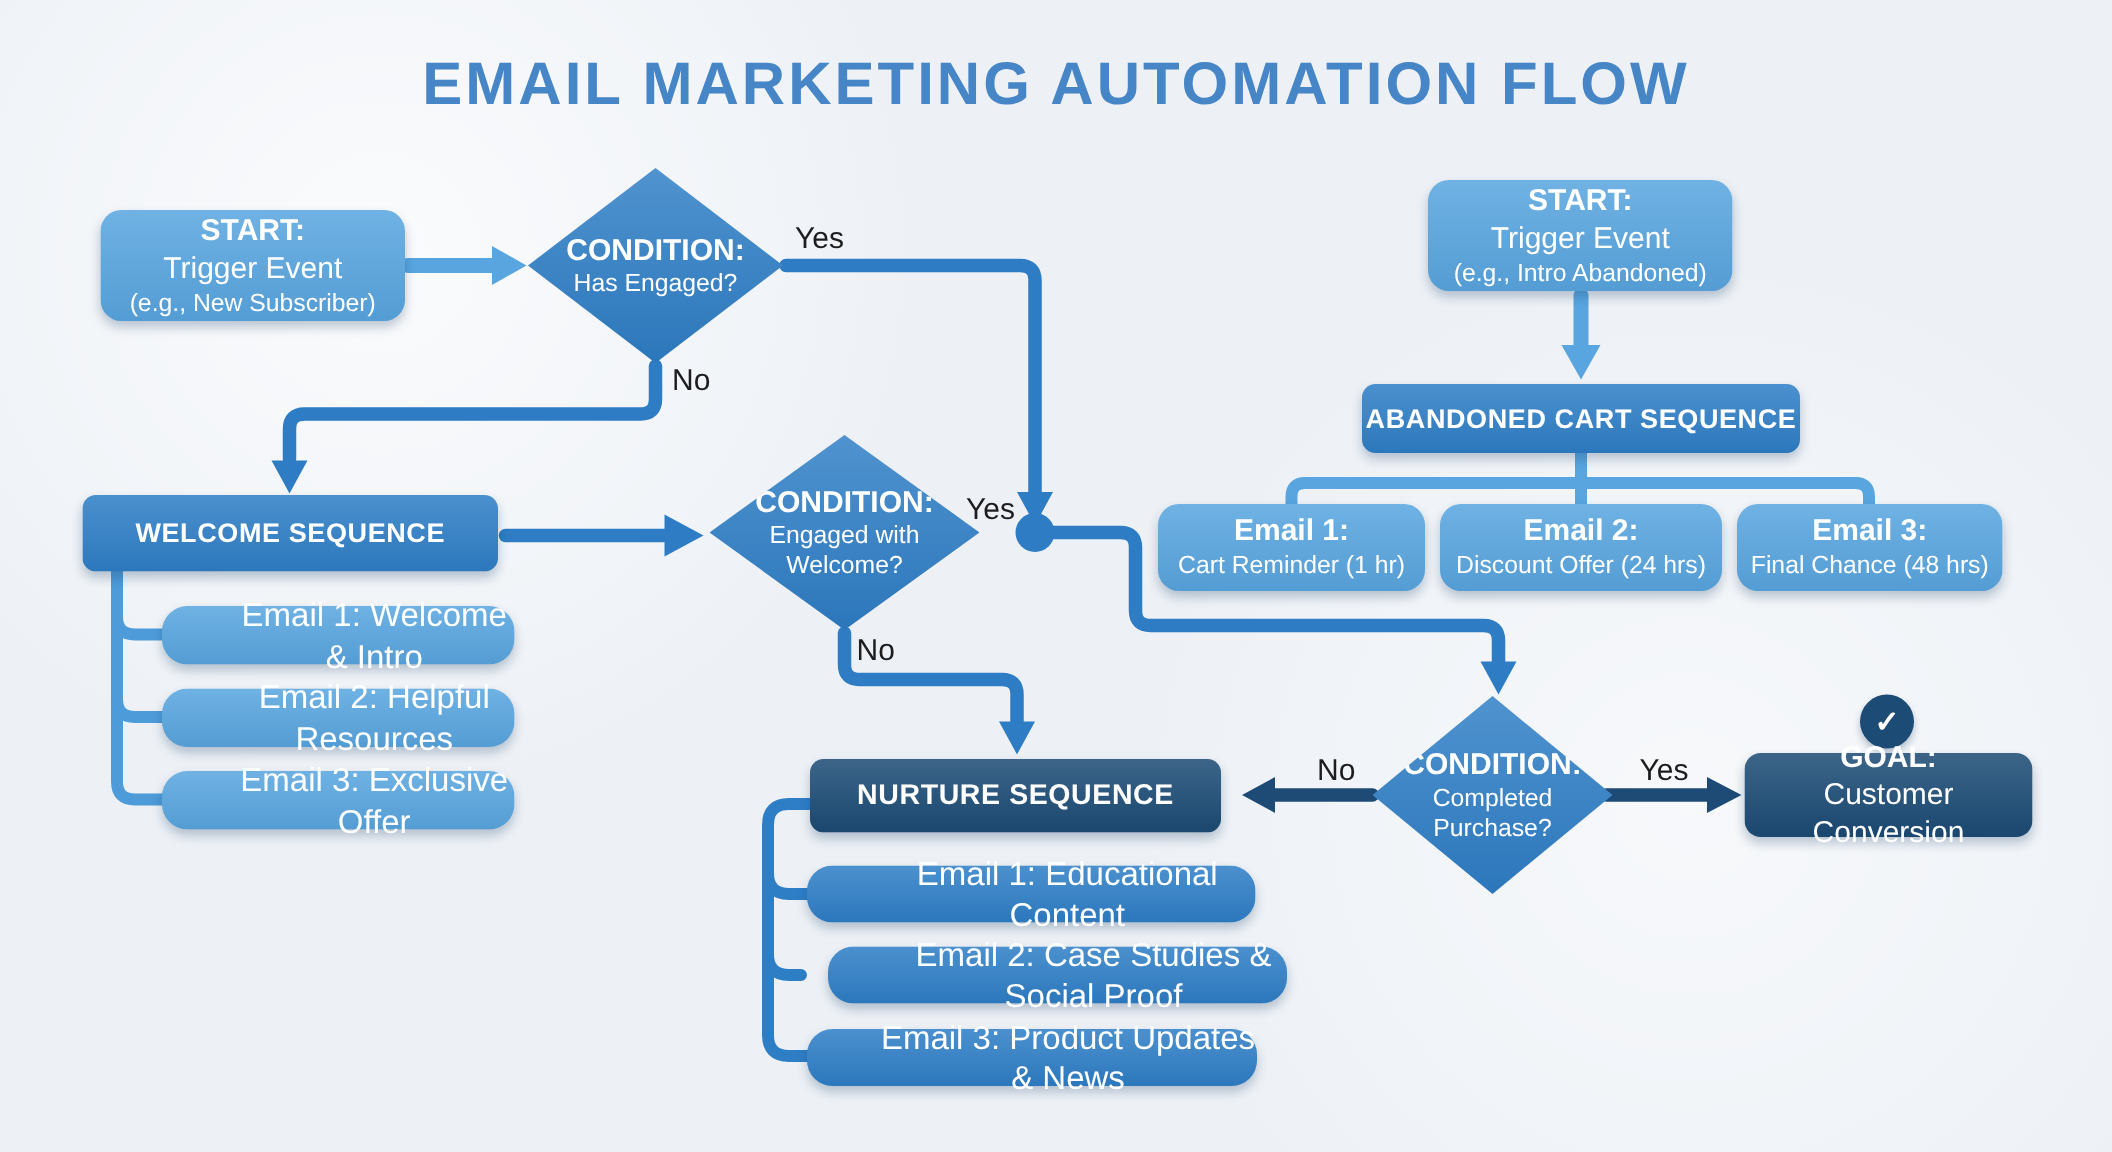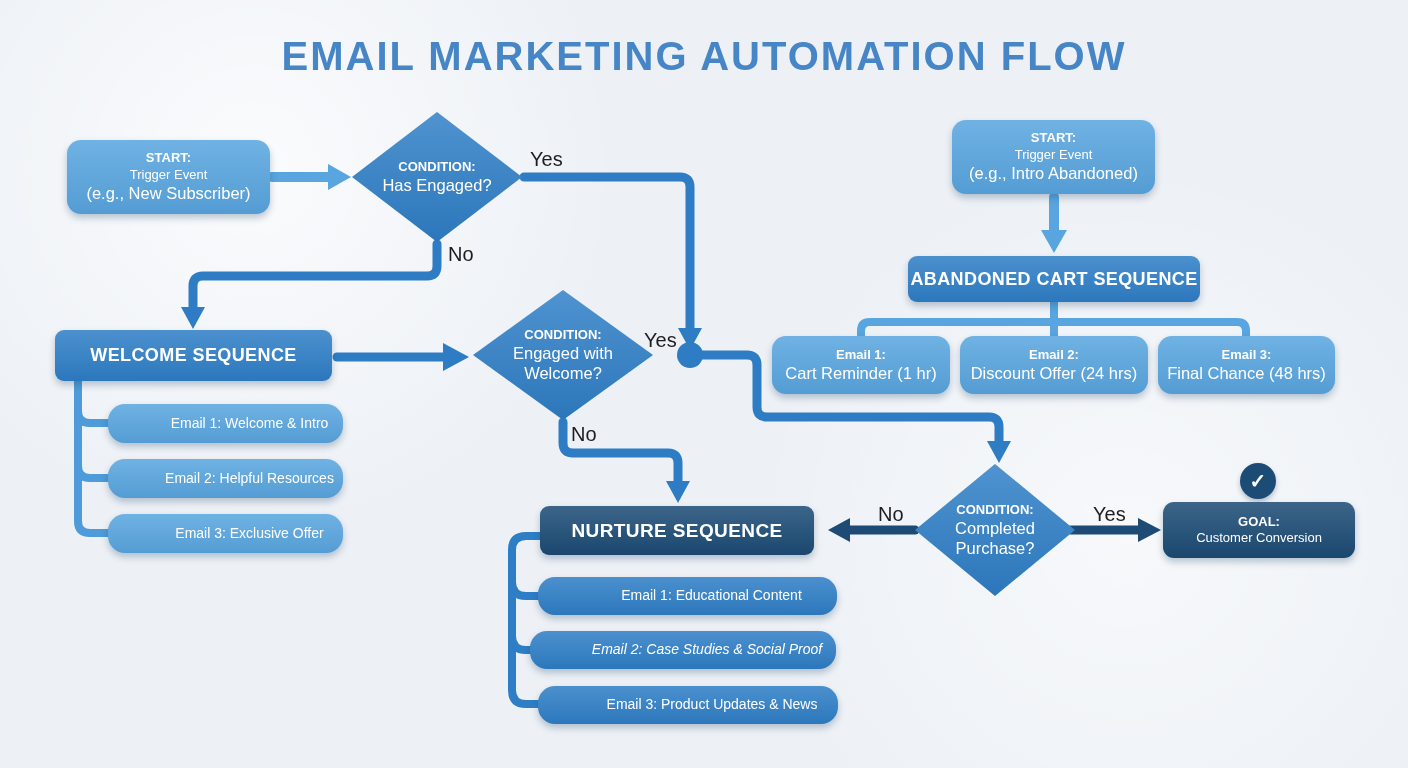--- a/index.html
+++ b/index.html
@@ -37,23 +37,23 @@
     justify-content:center;color:#fff;text-align:center;line-height:1.25;
     box-shadow:0 4px 7px rgba(20,60,100,.28);
     background-image:linear-gradient(180deg,rgba(255,255,255,.14),rgba(0,0,0,.05));
   }
   .light{background-color:var(--node_light);}
   .mid{background-color:var(--node_mid);}
   .navy{background-color:var(--node_navy);}
   .rounded{border-radius:14px;}
   .header{border-radius:9px;font-weight:700;font-size:18px;letter-spacing:.4px;}
   .b{font-weight:700;}
-  .t17{font-size:13px;}
+  .t17{font-size:20px;}
   .t16{font-size:16.5px;}
-  .pill{border-radius:17px;font-size:14px;padding-left:48px;}
+  .pill{border-radius:17px;font-size:22px;padding-left:48px;}
   .diamond{
     position:absolute;display:flex;flex-direction:column;align-items:center;
     justify-content:center;color:#fff;text-align:center;line-height:1.22;
     background-color:var(--node_mid);
     background-image:linear-gradient(180deg,rgba(255,255,255,.16),rgba(0,0,0,.06));
     clip-path:polygon(50% 0,100% 50%,50% 100%,0 50%);
     filter:drop-shadow(0 4px 4px rgba(20,60,100,.3));
   }
   .lbl{
     position:absolute;font-size:20px;font-weight:500;color:var(--label_dark);
@@ -151,21 +151,21 @@
     <span class="b t17">Email 2:</span>
     <span class="t16">Discount Offer (24 hrs)</span>
   </div>
   <div class="node light rounded" style="left:1158px;top:336px;width:177px;height:58px;">
     <span class="b t17">Email 3:</span>
     <span class="t16">Final Chance (48 hrs)</span>
   </div>
 
   <div class="node navy header" style="left:540px;top:506px;width:274px;height:49px;font-size:19px;">NURTURE SEQUENCE</div>
   <div class="node mid pill" style="left:538px;top:577px;width:299px;height:38px;">Email 1: Educational Content</div>
-  <div class="node mid pill" style="left:530px;top:631px;width:306px;height:38px;font-style:italic;">Email 2: Case Studies &amp; Social Proof</div>
+  <div class="node mid pill" style="left:552px;top:631px;width:306px;height:38px;">Email 2: Case Studies &amp; Social Proof</div>
   <div class="node mid pill" style="left:538px;top:686px;width:300px;height:38px;">Email 3: Product Updates &amp; News</div>
 
   <div class="diamond" style="left:915px;top:464px;width:160px;height:132px;">
     <span class="b t17">CONDITION:</span>
     <span class="t16">Completed</span>
     <span class="t16">Purchase?</span>
   </div>
   <div class="lbl" style="left:878px;top:503px;">No</div>
   <div class="lbl" style="left:1093px;top:503px;">Yes</div>
 

